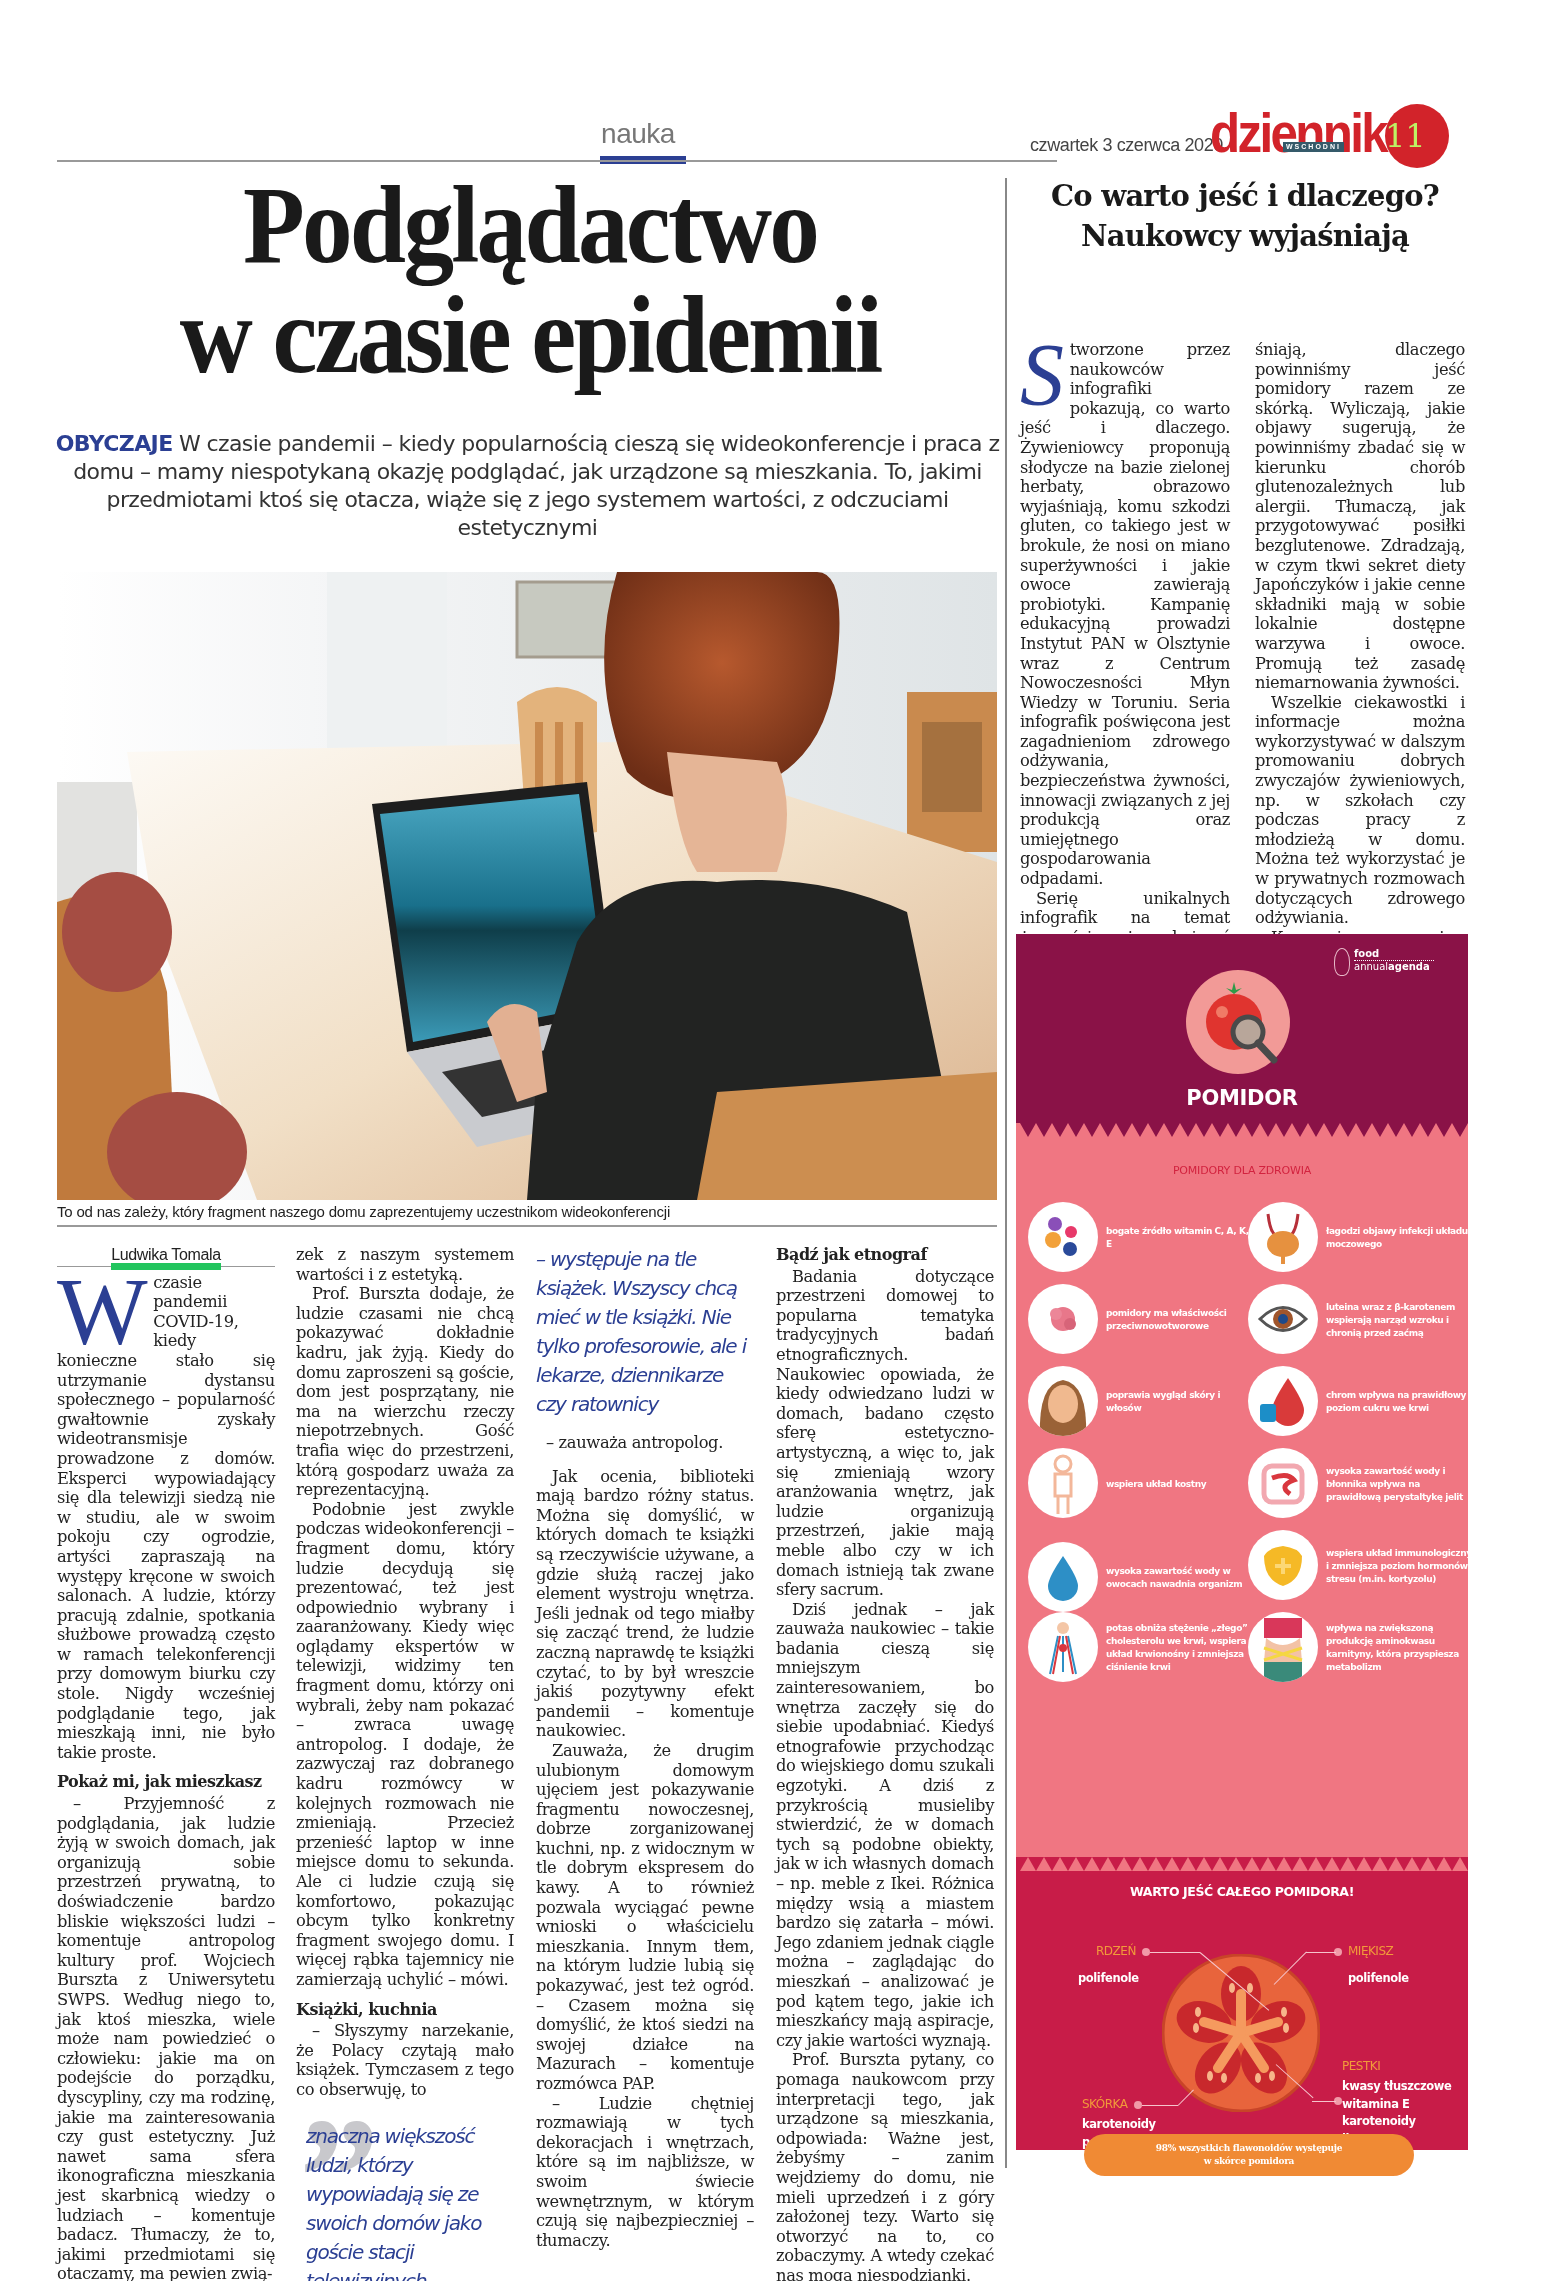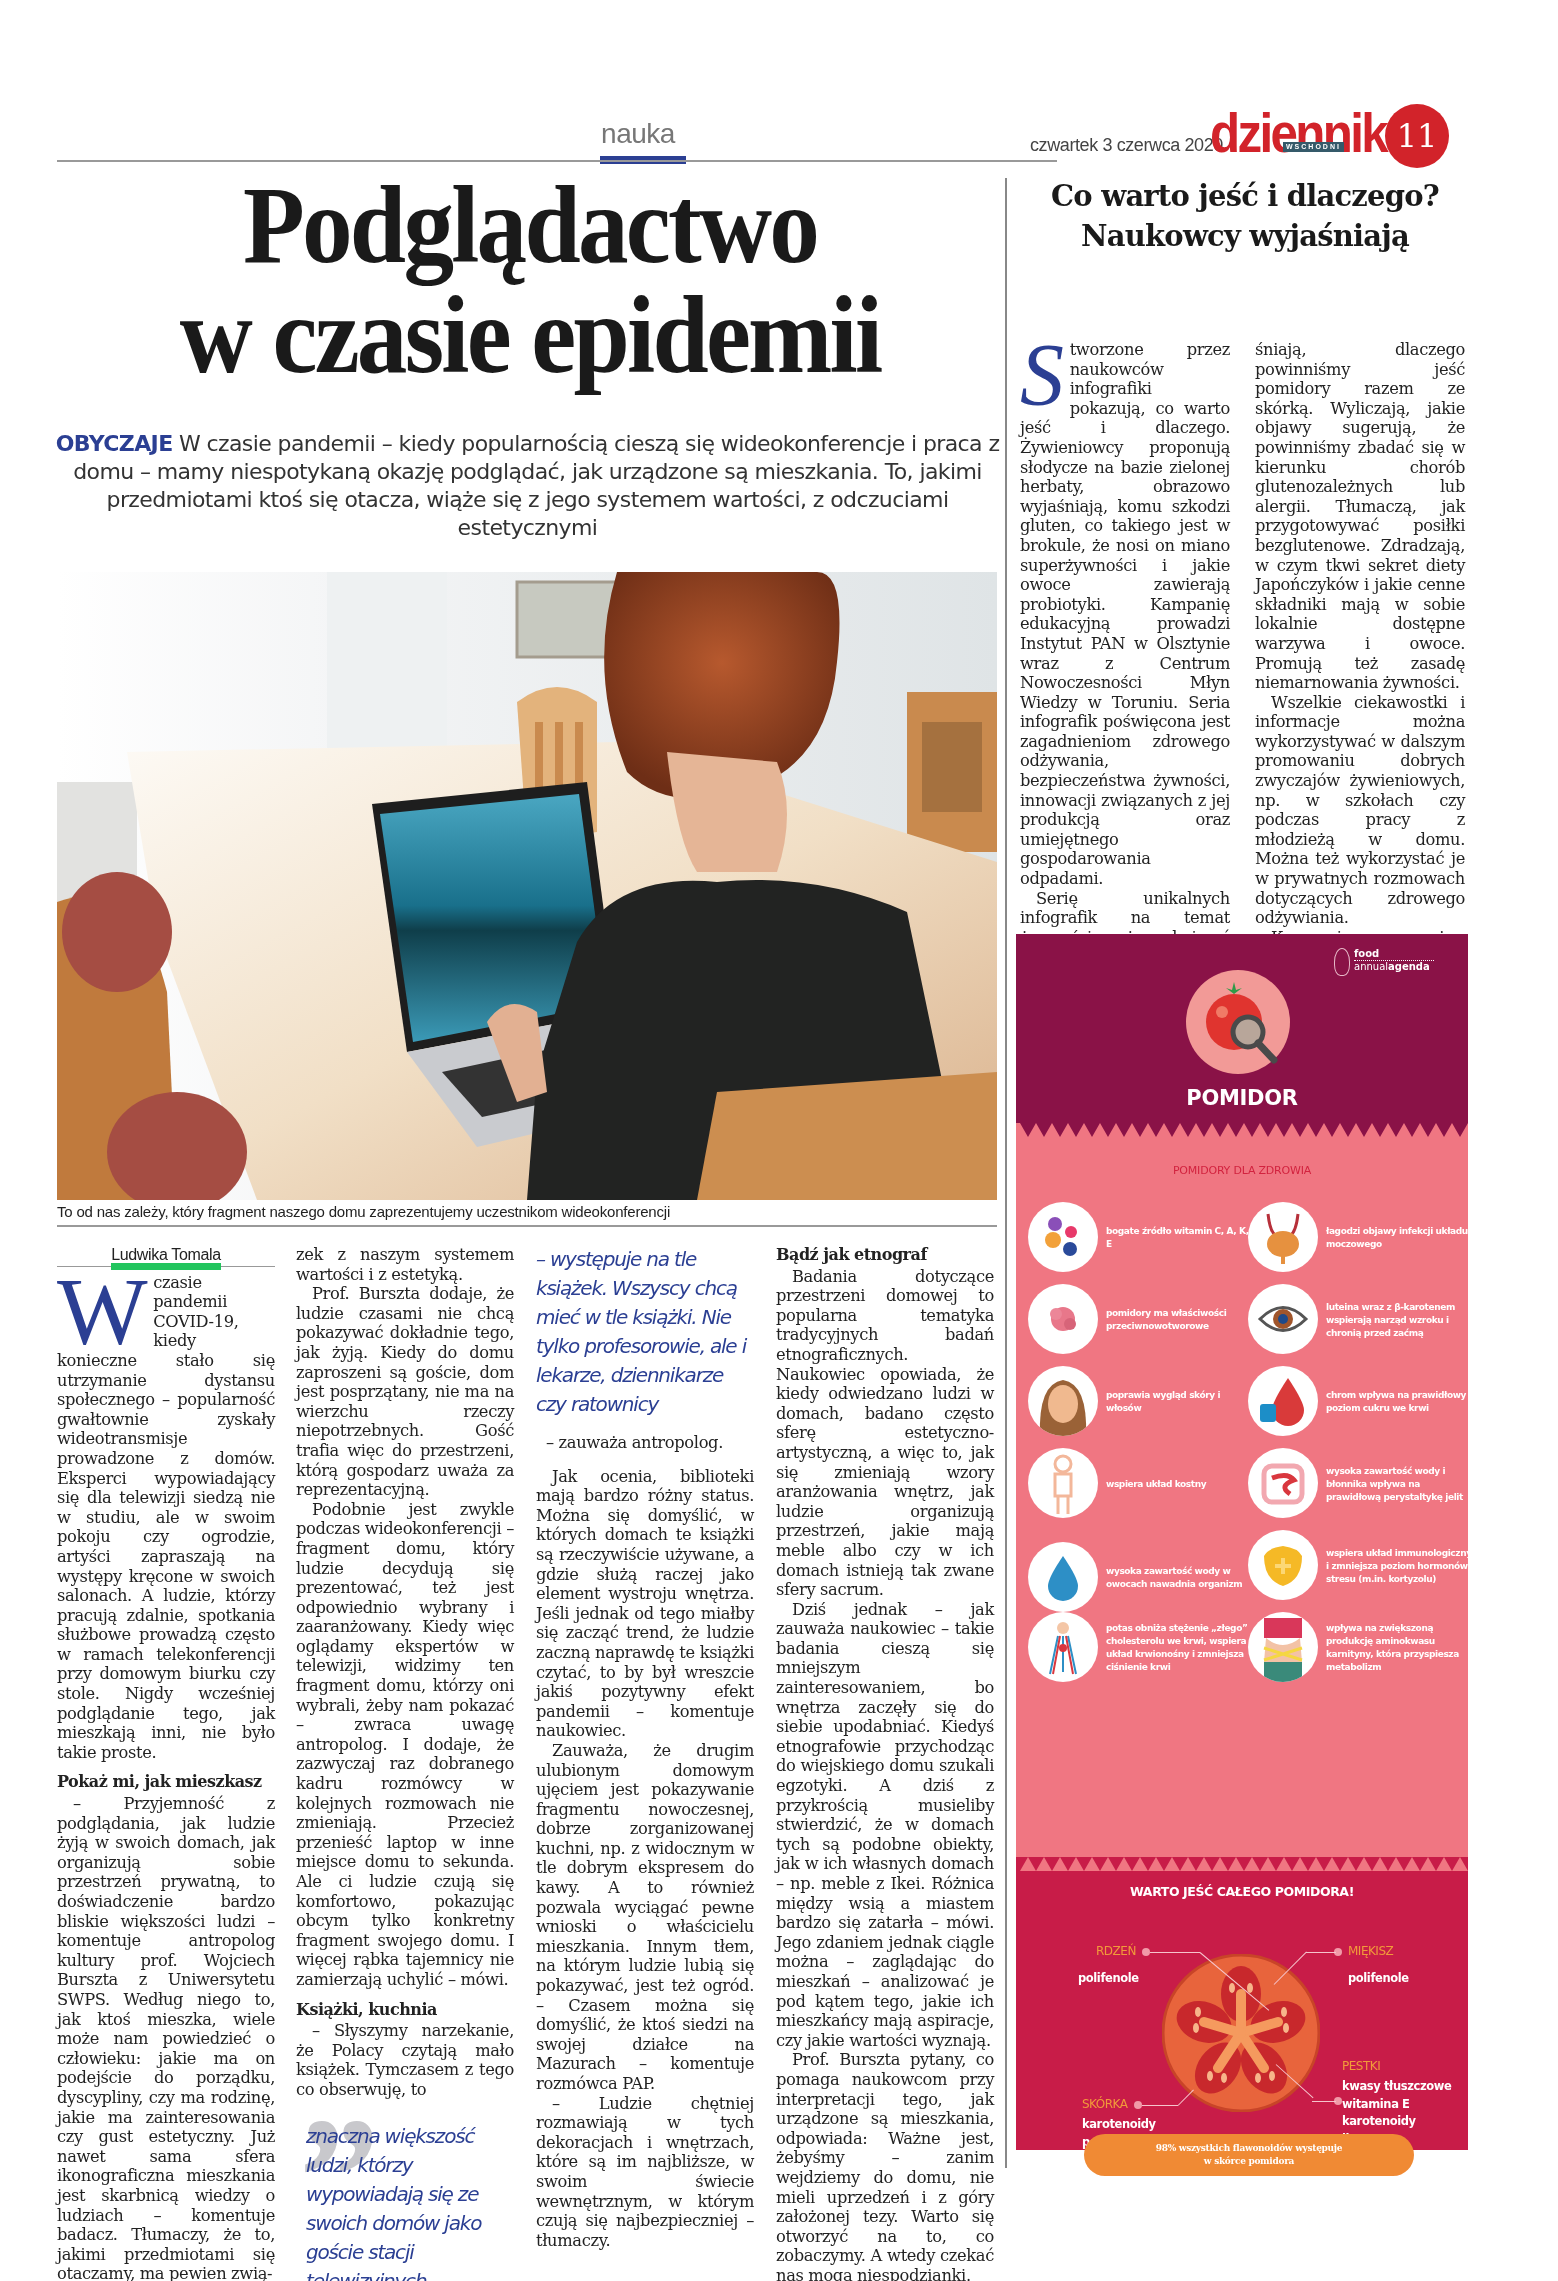--- a/index.html
+++ b/index.html
@@ -11,21 +11,21 @@
     font-family: "Liberation Sans", sans-serif; font-size: 28px; color: #777; font-weight: 300; letter-spacing: -0.5px; }
   .section-tag-bar { position: absolute; left: 600px; top: 156px; width: 86px; height: 8px; background: #2b3f93; }
   .rule-top-left { position: absolute; left: 57px; top: 160px; width: 1000px; height: 2px; background: #999; }
   .date { position: absolute; left: 1030px; top: 135px; font-family: "Liberation Sans", sans-serif; font-size: 18px; color: #444; letter-spacing: -0.4px; }
   .logo { position: absolute; left: 1210px; top: 104px; width: 170px; height: 60px; }
   .logo-word { font-family: "Liberation Sans", sans-serif; font-weight: 900; font-size: 56px; color: #d2232a;
     letter-spacing: -3px; line-height: 58px; transform: scaleX(0.88); transform-origin: left; display: inline-block; }
   .logo-sub { position: absolute; left: 73px; top: 38px; background: #355a6a; color: #fff; font-family: "Liberation Sans", sans-serif;
     font-size: 7px; font-weight: bold; letter-spacing: 2px; padding: 0 3px; line-height: 10px; }
   .page-num { position: absolute; left: 1385px; top: 104px; width: 64px; height: 64px; border-radius: 50%; background: #d2232a;
-    color: #ffffff; font-family: "DejaVu Serif", serif; font-size: 32px; text-align: center; line-height: 64px; }
+    color: #bef264; font-family: "DejaVu Serif", serif; font-size: 32px; text-align: left; line-height: 64px; }
 
   
   .headline { position: absolute; left: 60px; top: 170px; width: 940px; text-align: center;
     font-family: "Liberation Serif", serif; font-weight: bold; font-size: 110px; line-height: 110px; color: #1a1a1a;
     letter-spacing: -3px; }
   .headline span { display: block; transform: scaleX(0.92); }
   .lead { position: absolute; left: 55px; top: 430px; width: 945px; text-align: center;
     font-family: "DejaVu Sans", sans-serif; font-size: 22px; line-height: 28px; color: #333; letter-spacing: -0.6px; }
   .lead-kicker { color: #2b3f93; font-weight: bold; }
 
@@ -166,21 +166,21 @@
 
 <div class="col col1">
   <div class="byline"><span>Ludwika Tomala</span></div>
   <p class="noindent"><span class="dropcap">W</span><span>czasie pandemii COVID-19, kiedy konieczne stało się utrzymanie dystansu społecznego – popularność gwałtownie zyskały wideotransmisje prowadzone z domów. Eksperci wypowiadający się dla telewizji siedzą nie w studiu, ale w swoim pokoju czy ogrodzie, artyści zapraszają na występy kręcone w swoich salonach. A ludzie, którzy pracują zdalnie, spotkania służbowe prowadzą często w ramach telekonferencji przy domowym biurku czy stole. Nigdy wcześniej podglądanie tego, jak mieszkają inni, nie było takie proste.</span></p>
   <h4>Pokaż mi, jak mieszkasz</h4>
   <p>– Przyjemność z podglądania, jak ludzie żyją w swoich domach, jak organizują sobie przestrzeń prywatną, to doświadczenie bardzo bliskie większości ludzi – komentuje antropolog kultury prof. Wojciech Burszta z Uniwersytetu SWPS. Według niego to, jak ktoś mieszka, wiele może nam powiedzieć o człowieku: jakie ma on podejście do porządku, dyscypliny, czy ma rodzinę, jakie ma zainteresowania czy gust estetyczny. Już nawet sama sfera ikonograficzna mieszkania jest skarbnicą wiedzy o ludziach – komentuje badacz. Tłumaczy, że to, jakimi przedmiotami się otaczamy, ma pewien zwią-</p>
 </div>
 
 <div class="col col2">
   <p class="noindent">zek z naszym systemem wartości i z estetyką.</p>
-  <p>Prof. Burszta dodaje, że ludzie czasami nie chcą pokazywać dokładnie tego, jak żyją. Kiedy do domu zaproszeni są goście, dom jest posprzątany, nie ma na wierzchu rzeczy niepotrzebnych. Gość trafia więc do przestrzeni, którą gospodarz uważa za reprezentacyjną.</p>
+  <p>Prof. Burszta dodaje, że ludzie czasami nie chcą pokazywać dokładnie kadru, jak żyją. Kiedy do domu zaproszeni są goście, dom jest posprzątany, nie ma na wierzchu rzeczy niepotrzebnych. Gość trafia więc do przestrzeni, którą gospodarz uważa za reprezentacyjną.</p>
   <p>Podobnie jest zwykle podczas wideokonferencji – fragment domu, który ludzie decydują się prezentować, też jest odpowiednio wybrany i zaaranżowany. Kiedy więc oglądamy ekspertów w telewizji, widzimy ten fragment domu, którzy oni wybrali, żeby nam pokazać – zwraca uwagę antropolog. I dodaje, że zazwyczaj raz dobranego kadru rozmówcy w kolejnych rozmowach nie zmieniają. Przecież przenieść laptop w inne miejsce domu to sekunda. Ale ci ludzie czują się komfortowo, pokazując obcym tylko konkretny fragment swojego domu. I więcej rąbka tajemnicy nie zamierzają uchylić – mówi.</p>
   <h4>Książki, kuchnia</h4>
   <p>– Słyszymy narzekanie, że Polacy czytają mało książek. Tymczasem z tego co obserwuję, to</p>
   <div class="pull" style="margin-top:22px;">
     <span class="pull-quote-mark">”</span>
     <div class="pull-text">znaczna większość ludzi, którzy wypowiadają się ze swoich domów jako goście stacji telewizyjnych</div>
   </div>
 </div>
 
 <div class="col col3">

